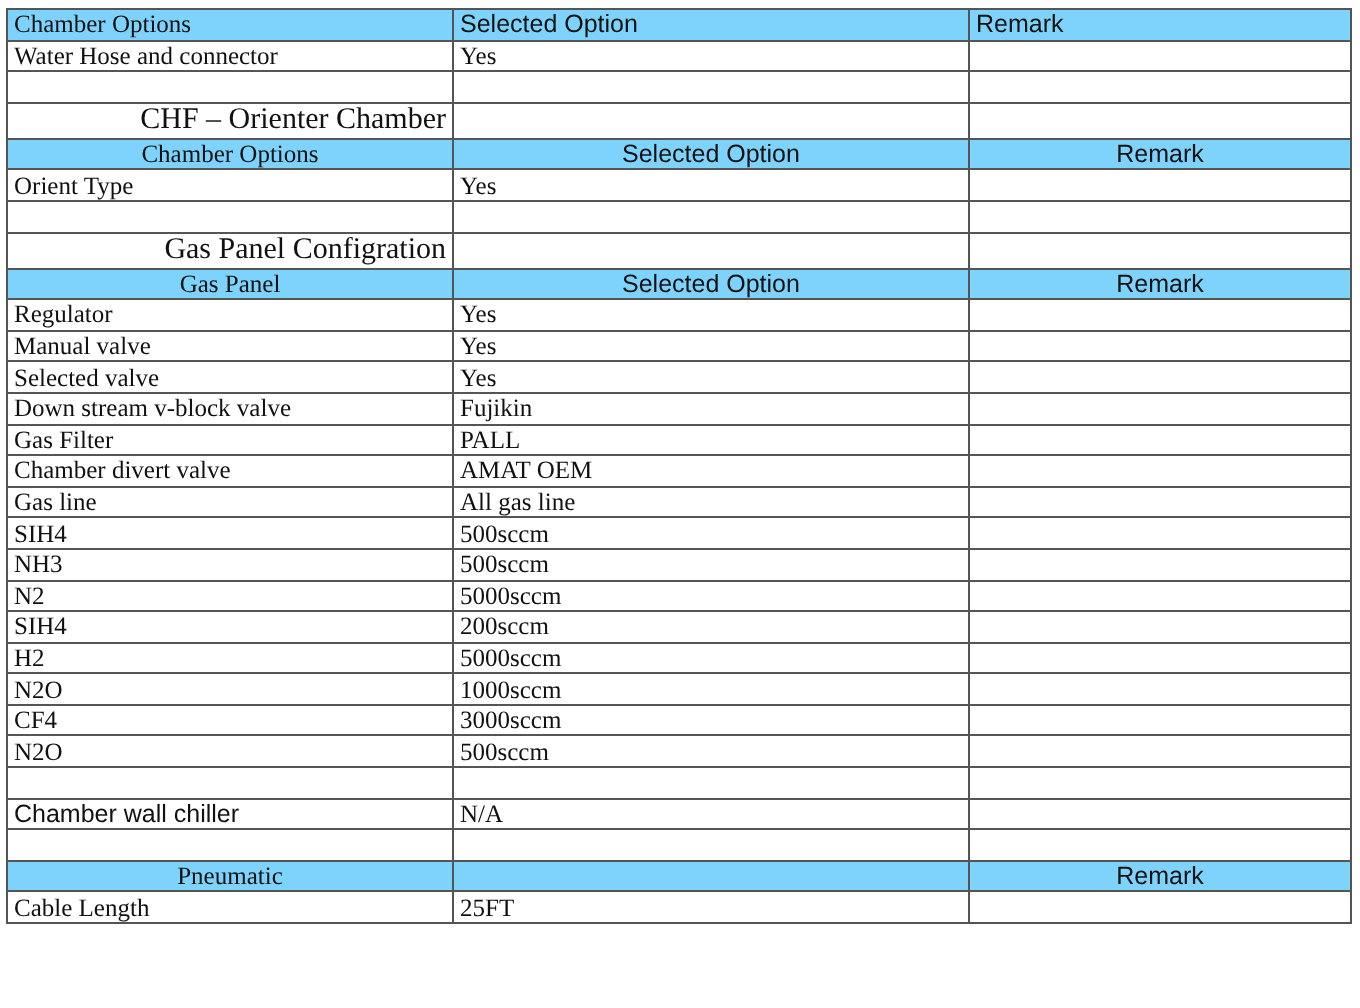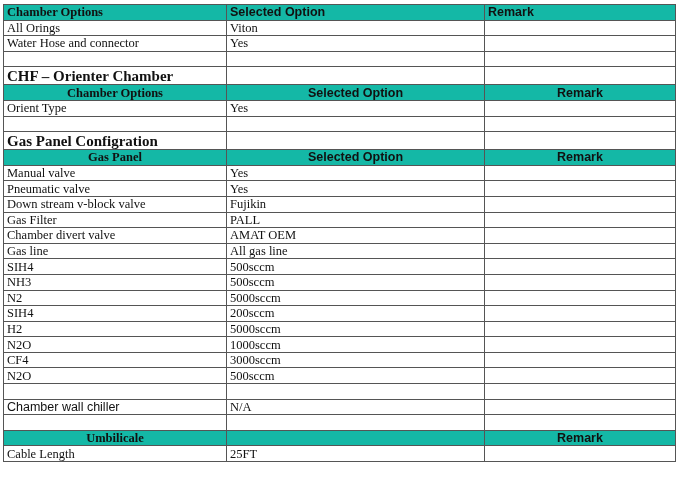--- a/index.html
+++ b/index.html
@@ -18,48 +18,43 @@
       height: 14.6px;
       padding: 0 3px;
       line-height: 14px;
       white-space: nowrap;
       overflow: hidden;
       vertical-align: middle;
     }
     col.c1 { width: 223px; }
     col.c2 { width: 258px; }
     col.c3 { width: 191px; }
-    tr.hdr td { background: #14b8a6; font-weight: bold; }
+    tr.hdr td { background: #7dd3fc; font-weight: normal; }
     tr.hdr td.sans { font-family: "Liberation Sans", sans-serif; font-size: 12.5px; margin-top: 37px; }
     tr.hdr td.center { text-align: center; }
     td.left { text-align: left; }
     tr.title td { height: 17px; }
-    tr.title td.t { font-weight: bold; font-size: 15px; text-align: left; border-bottom: 1px solid #555; }
+    tr.title td.t { font-weight: normal; font-size: 15px; text-align: right; border-bottom: 1px solid #555; }
     td.sansplain { font-family: "Liberation Sans", sans-serif; margin-top: 32px; }
   </style>
 </head>
 <body>
 
 <table class="spec">
   <colgroup>
       <col class="c1">
       <col class="c2">
       <col class="c3">
     </colgroup>
   <tbody>
 
     <tr class="hdr">
       <td class="left">Chamber Options</td>
       <td class="sans left">Selected Option</td>
       <td class="sans left">Remark</td>
-    </tr>
-    <tr>
-      <td>All Orings</td>
-      <td>Viton</td>
-      <td></td>
     </tr>
     <tr>
       <td>Water Hose and connector</td>
       <td>Yes</td>
       <td></td>
     </tr>
     <tr>
       <td></td>
       <td></td>
       <td></td>
@@ -90,26 +85,31 @@
       <td class="t">Gas Panel Configration</td>
       <td></td>
       <td></td>
     </tr>
     <tr class="hdr">
       <td class="center">Gas Panel</td>
       <td class="sans center">Selected Option</td>
       <td class="sans center">Remark</td>
     </tr>
     <tr>
+        <td>Regulator</td>
+        <td>Yes</td>
+        <td></td>
+      </tr>
+    <tr>
         <td>Manual valve</td>
         <td>Yes</td>
         <td></td>
       </tr>
     <tr>
-        <td>Pneumatic valve</td>
+        <td>Selected valve</td>
         <td>Yes</td>
         <td></td>
       </tr>
     <tr>
         <td>Down stream v-block valve</td>
         <td>Fujikin</td>
         <td></td>
       </tr>
     <tr>
         <td>Gas Filter</td>
@@ -177,21 +177,21 @@
       <td>N/A</td>
       <td></td>
     </tr>
     <tr>
       <td></td>
       <td></td>
       <td></td>
     </tr>
 
     <tr class="hdr">
-      <td class="center">Umbilicale</td>
+      <td class="center">Pneumatic</td>
       <td class="sans center"></td>
       <td class="sans center">Remark</td>
     </tr>
     <tr>
       <td>Cable Length</td>
       <td>25FT</td>
       <td></td>
     </tr>
   </tbody>
 </table>

